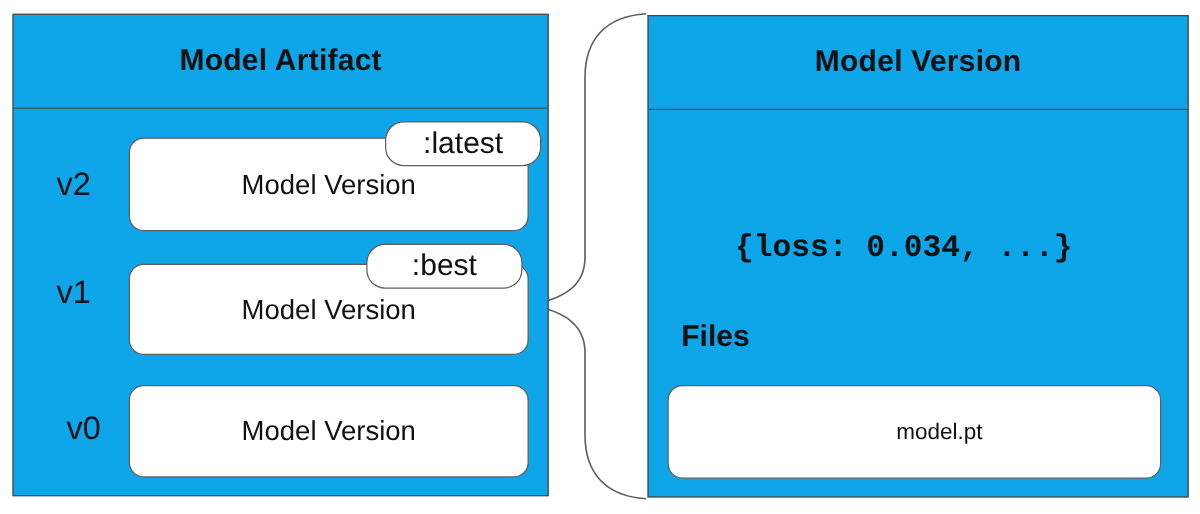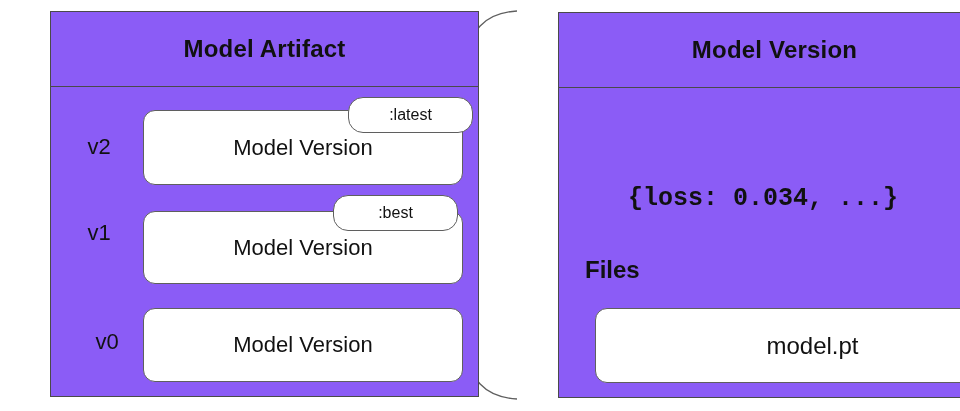--- a/index.html
+++ b/index.html
@@ -19,42 +19,41 @@
   .brace-svg {
     position: absolute;
     left: 0;
     top: 0;
     width: 960px;
     height: 411px;
     pointer-events: none;
   }
   .panel {
     position: absolute;
-    background: #8b5cf6;
+    background: #0ea5e9;
     border: 1.5px solid #4a4a4a;
     box-sizing: border-box;
-    margin-left: 40px;
   }
   .panel-left  { left: 10px;  top: 11px; width: 429px; height: 386px; }
   .panel-right { left: 518px; top: 12px; width: 433px; height: 386px; }
   .panel-header {
     height: 74px;
     border-bottom: 1.5px solid #4a4a4a;
     display: flex;
     align-items: center;
     justify-content: center;
     font-weight: bold;
     font-size: 24px;
     letter-spacing: 0.2px;
   }
   .version-label {
     position: absolute;
     width: 44px;
     text-align: center;
-    font-size: 22px;
+    font-size: 26px;
     line-height: 26px;
   }
   .version-box {
     position: absolute;
     width: 320px;
     border: 1.2px solid #5f5f5f;
     border-radius: 12px;
     background: #ffffff;
     display: flex;
     align-items: center;
@@ -66,21 +65,21 @@
   .tag-badge {
     position: absolute;
     width: 125px;
     height: 36px;
     border: 1.2px solid #5f5f5f;
     border-radius: 15px;
     background: #ffffff;
     display: flex;
     align-items: center;
     justify-content: center;
-    font-size: 16px;
+    font-size: 24px;
     box-sizing: border-box;
     z-index: 2;
   }
   .section-heading {
     position: absolute;
     left: 26px;
     font-weight: bold;
     font-size: 24px;
     line-height: 26px;
   }
@@ -89,31 +88,31 @@
     left: 69px;
     top: 173px;
     font-family: "Liberation Mono", monospace;
     font-size: 25px;
     line-height: 26px;
     white-space: pre;
     font-weight: bold;
   }
   .file-box {
     position: absolute;
-    left: 36px;
+    left: 15px;
     top: 295px;
     width: 395px;
     height: 75px;
     border: 1.2px solid #5f5f5f;
     border-radius: 12px;
     background: #ffffff;
     display: flex;
     align-items: center;
     justify-content: center;
-    font-size: 24px;
+    font-size: 18px;
     box-sizing: border-box;
     padding-left: 40px;
   }
 </style>
 </head>
 <body>
 
 <div class="canvas">
 
   <svg class="brace-svg" viewBox="0 0 960 411" xmlns="http://www.w3.org/2000/svg">

